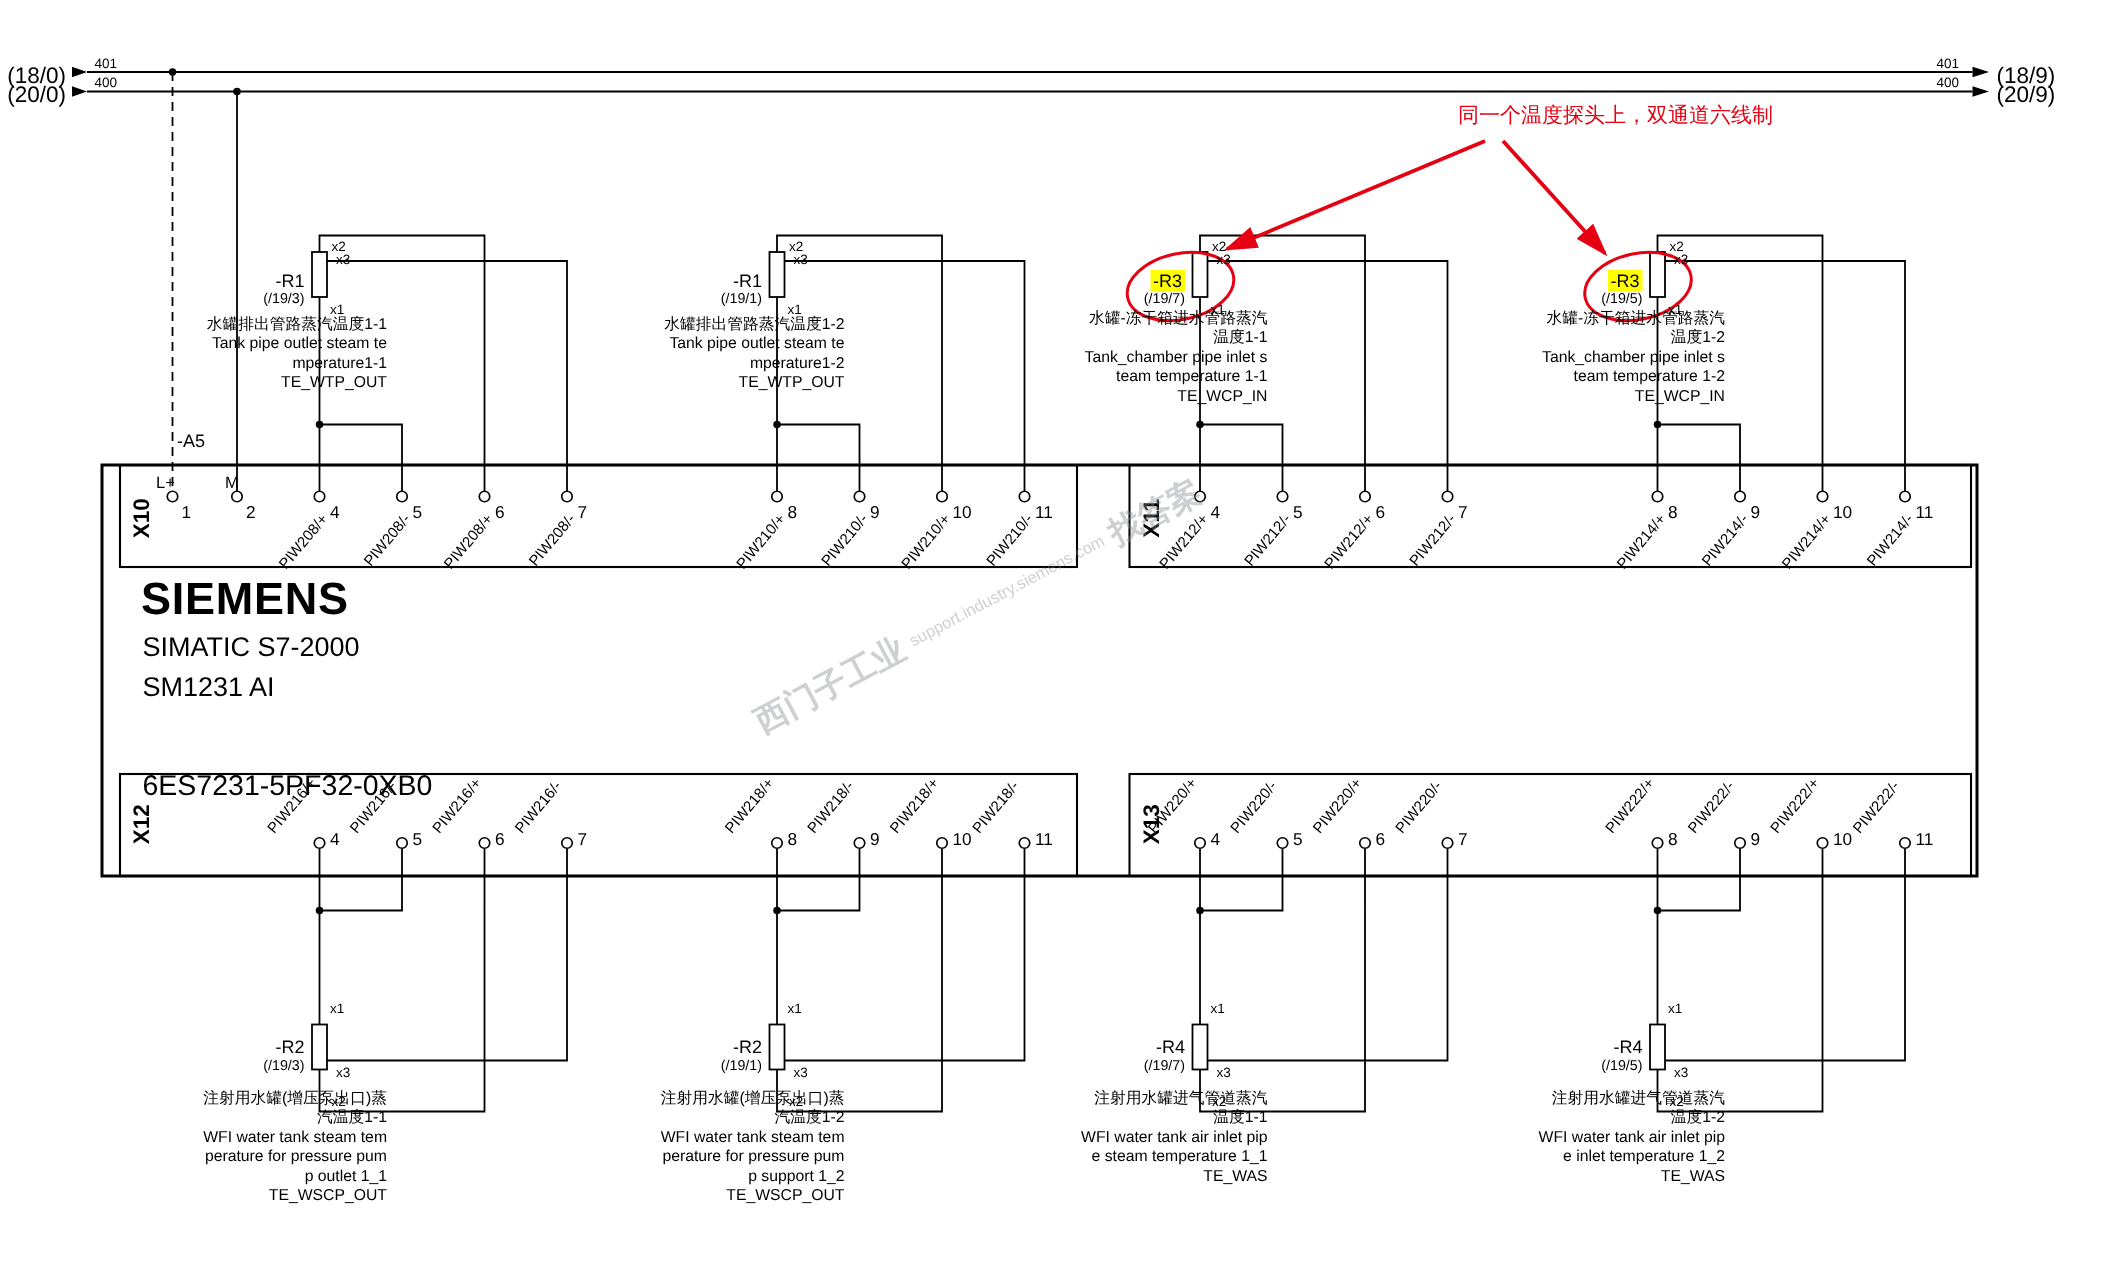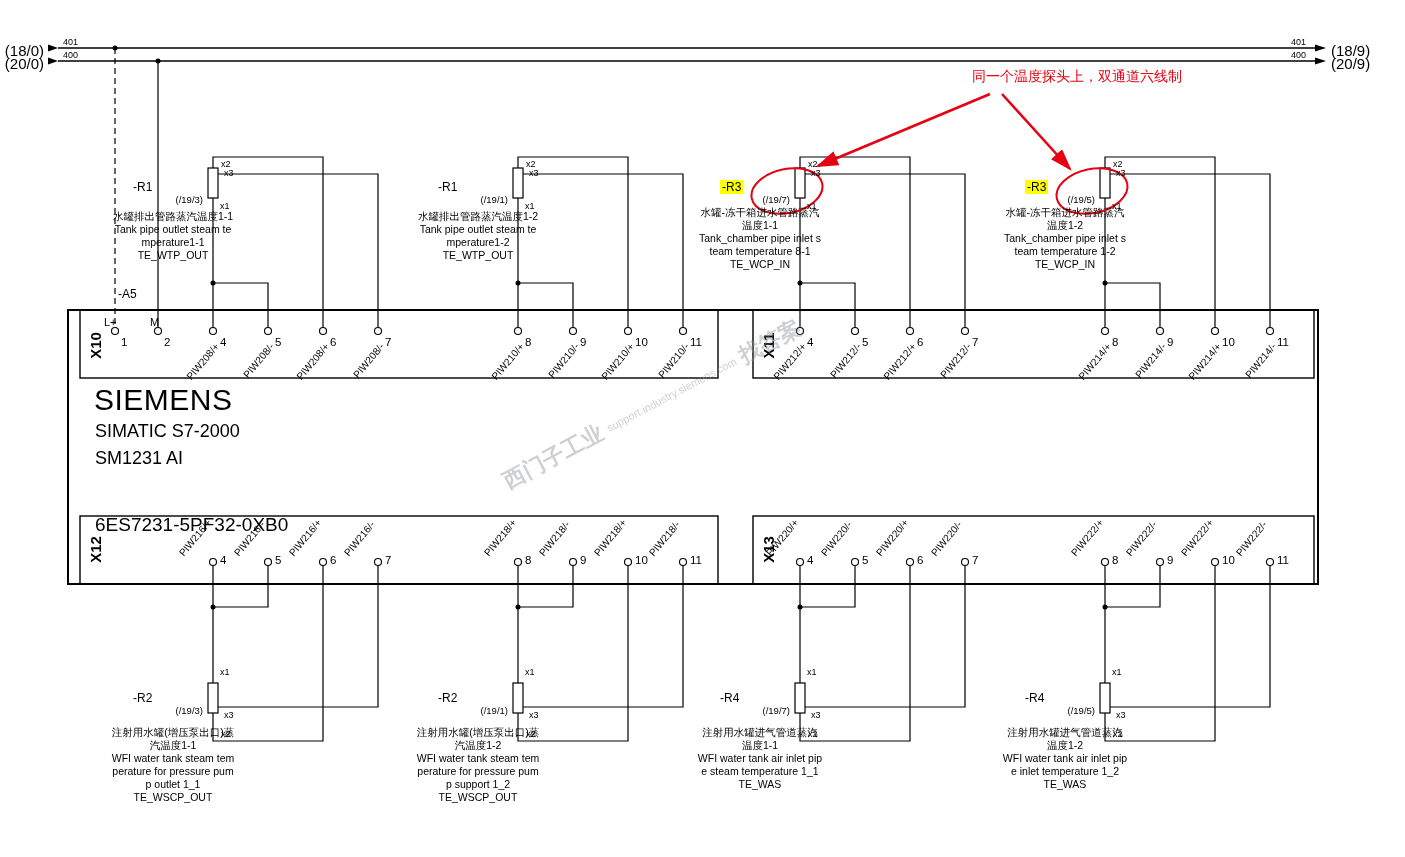--- a/index.html
+++ b/index.html
@@ -6,29 +6,29 @@
   #canvas{position:relative;width:1405px;height:857px;background:#fff;overflow:hidden;
           font-family:"Liberation Sans","DejaVu Sans",sans-serif;}
   #art{position:absolute;left:0;top:0;z-index:1;}
   .L{position:absolute;white-space:nowrap;color:#000;z-index:2;
      font-family:"Liberation Sans","DejaVu Sans",sans-serif;}
   .tn{top:336px;font-size:11.5px;}
   .bn{top:554px;font-size:11.5px;}
   .ts{top:339px;width:60px;text-align:right;font-size:10px;transform:rotate(-50deg);transform-origin:100% 50%;}
   .bs{top:549px;width:60px;font-size:10px;transform:rotate(-50deg);transform-origin:0 50%;}
   .pin{font-size:9px;}
-  .ref{width:70px;text-align:left;font-size:12px;}
+  .ref{width:70px;text-align:right;font-size:12px;}
   .pref{width:70px;text-align:right;font-size:9.5px;}
-  .desc{width:170px;text-align:center;font-size:10.5px;line-height:13px;}
+  .desc{width:170px;text-align:right;font-size:10.5px;line-height:13px;}
   .cn{width:40px;text-align:center;font-size:15px;font-weight:700;transform:rotate(-90deg);}
   .br{font-size:15px;}
   .bw{font-size:9px;}
   .r42{width:42px;text-align:right;}
   .a5{font-size:12px;margin-left:48px;}
-  .brand{font-size:30px;font-weight:400;letter-spacing:.5px;}
+  .brand{font-size:30px;font-weight:700;letter-spacing:.5px;}
   .fam{font-size:18px;}
   .ord{font-size:19px;margin-top:36px;}
   .pt{font-size:11px;}
   .anno{font-size:14px;color:#e60012;}
   .hl{background:#ffff00;padding:0 2px;}
   #wm{position:absolute;left:505px;top:468px;z-index:3;display:flex;align-items:center;gap:6px;
       transform:rotate(-28deg);transform-origin:0 50%;color:#8a8f94;opacity:.42;pointer-events:none;white-space:nowrap;}
   #wm .big{font-size:22px;font-weight:700;}
   #wm .url{font-size:11px;}
 </style>
@@ -272,21 +272,21 @@
 
 <div class="L ref" style="left:720px;top:180px"><span class="hl">-R3</span></div>
 <div class="L pref" style="left:720px;top:194px">(/19/7)</div>
 <div class="L pin" style="left:808px;top:159px">x2</div>
 <div class="L pin" style="left:811px;top:168px">x3</div>
 <div class="L pin" style="left:807px;top:201px">x1</div>
 <div class="L desc" style="left:675px;top:206px">
   <div>水罐-冻干箱进水管路蒸汽</div>
   <div>温度1-1</div>
   <div>Tank_chamber pipe inlet s</div>
-  <div>team temperature 8-1</div>
+  <div>team temperature 1-1</div>
   <div>TE_WCP_IN</div>
 </div>
 
 <div class="L ref" style="left:1025px;top:180px"><span class="hl">-R3</span></div>
 <div class="L pref" style="left:1025px;top:194px">(/19/5)</div>
 <div class="L pin" style="left:1113px;top:159px">x2</div>
 <div class="L pin" style="left:1116px;top:168px">x3</div>
 <div class="L pin" style="left:1112px;top:201px">x1</div>
 <div class="L desc" style="left:980px;top:206px">
   <div>水罐-冻干箱进水管路蒸汽</div>

